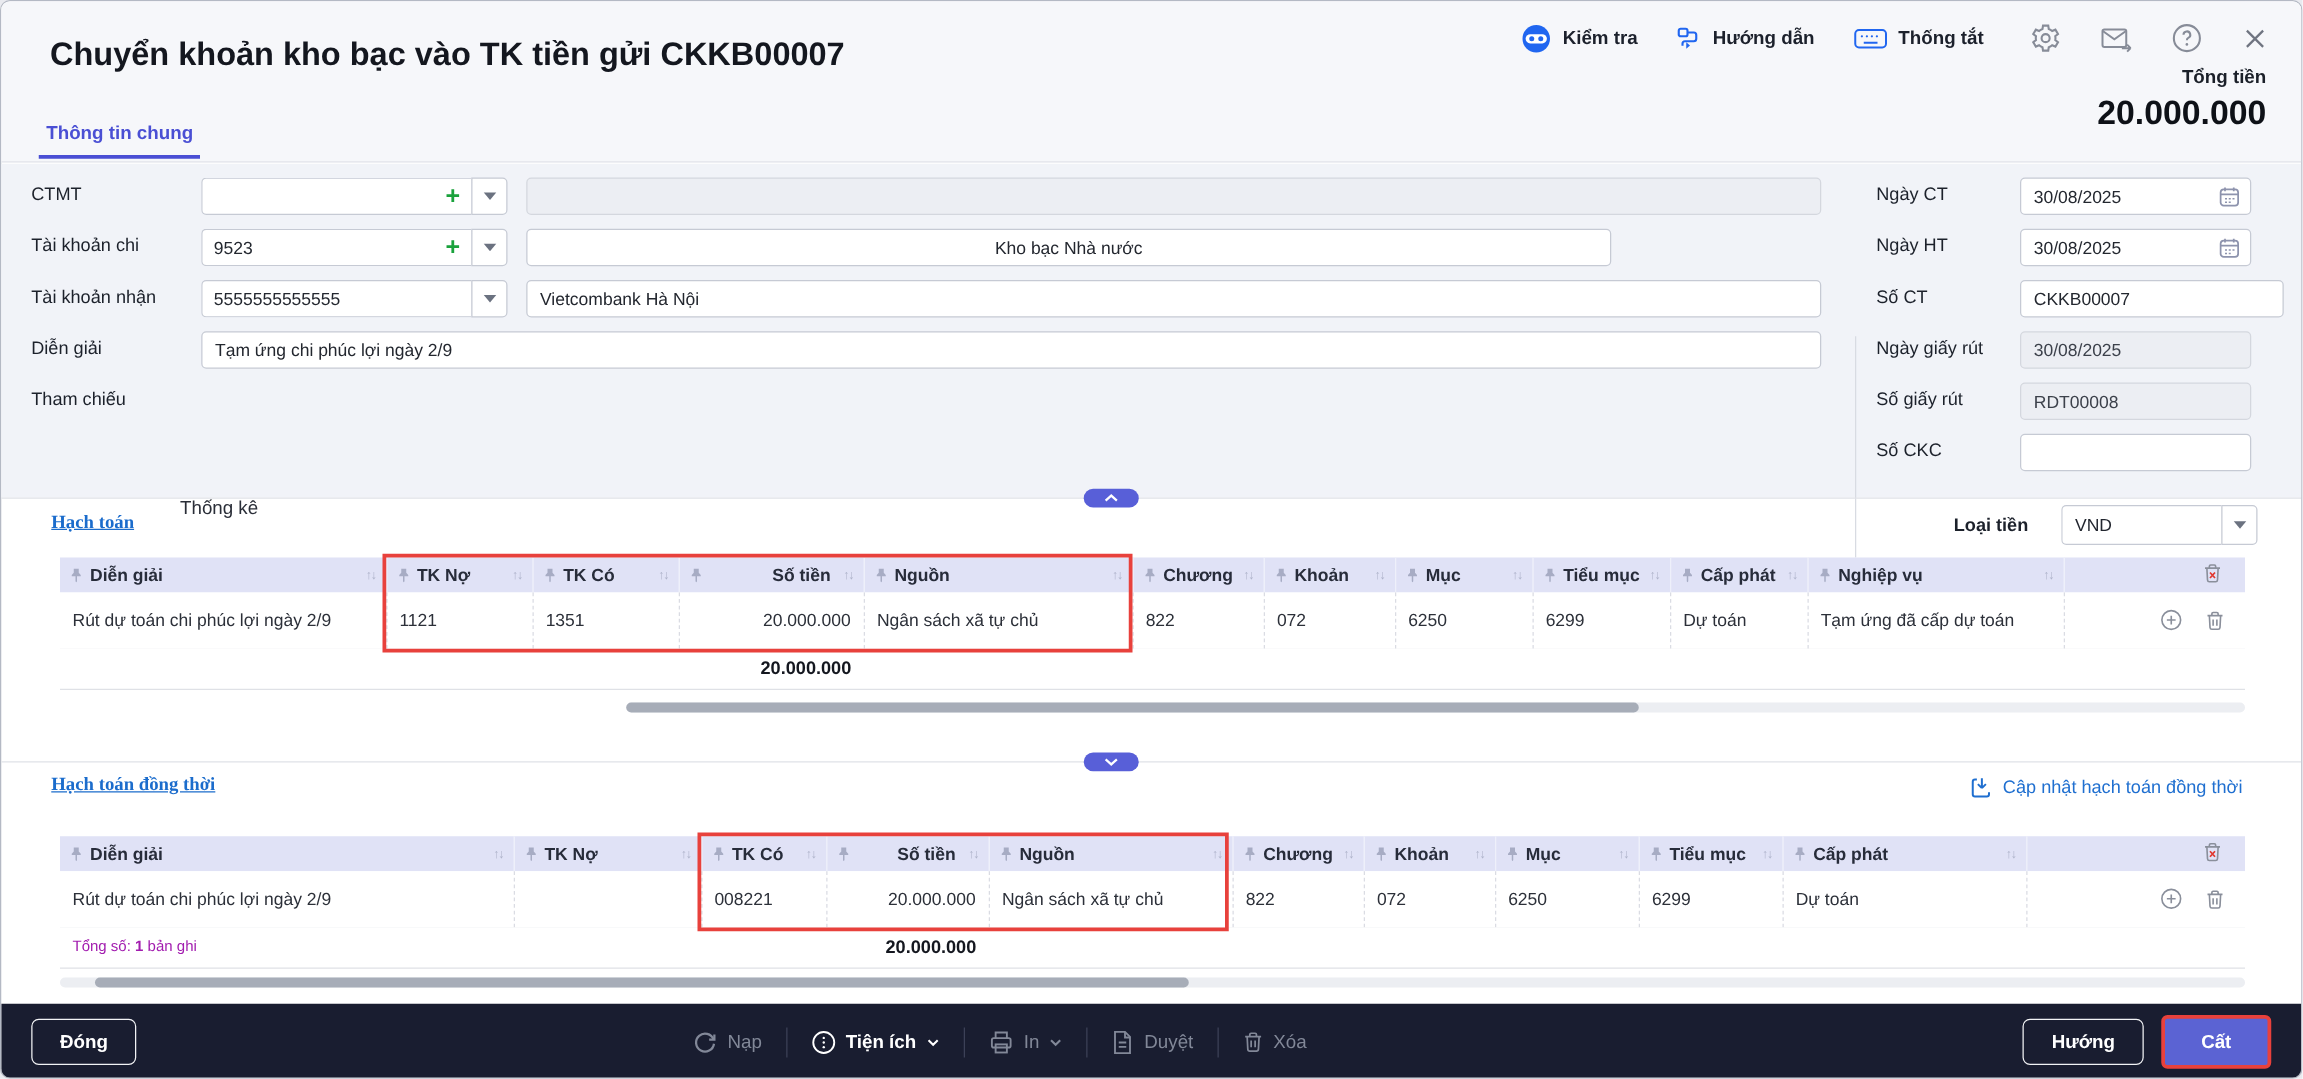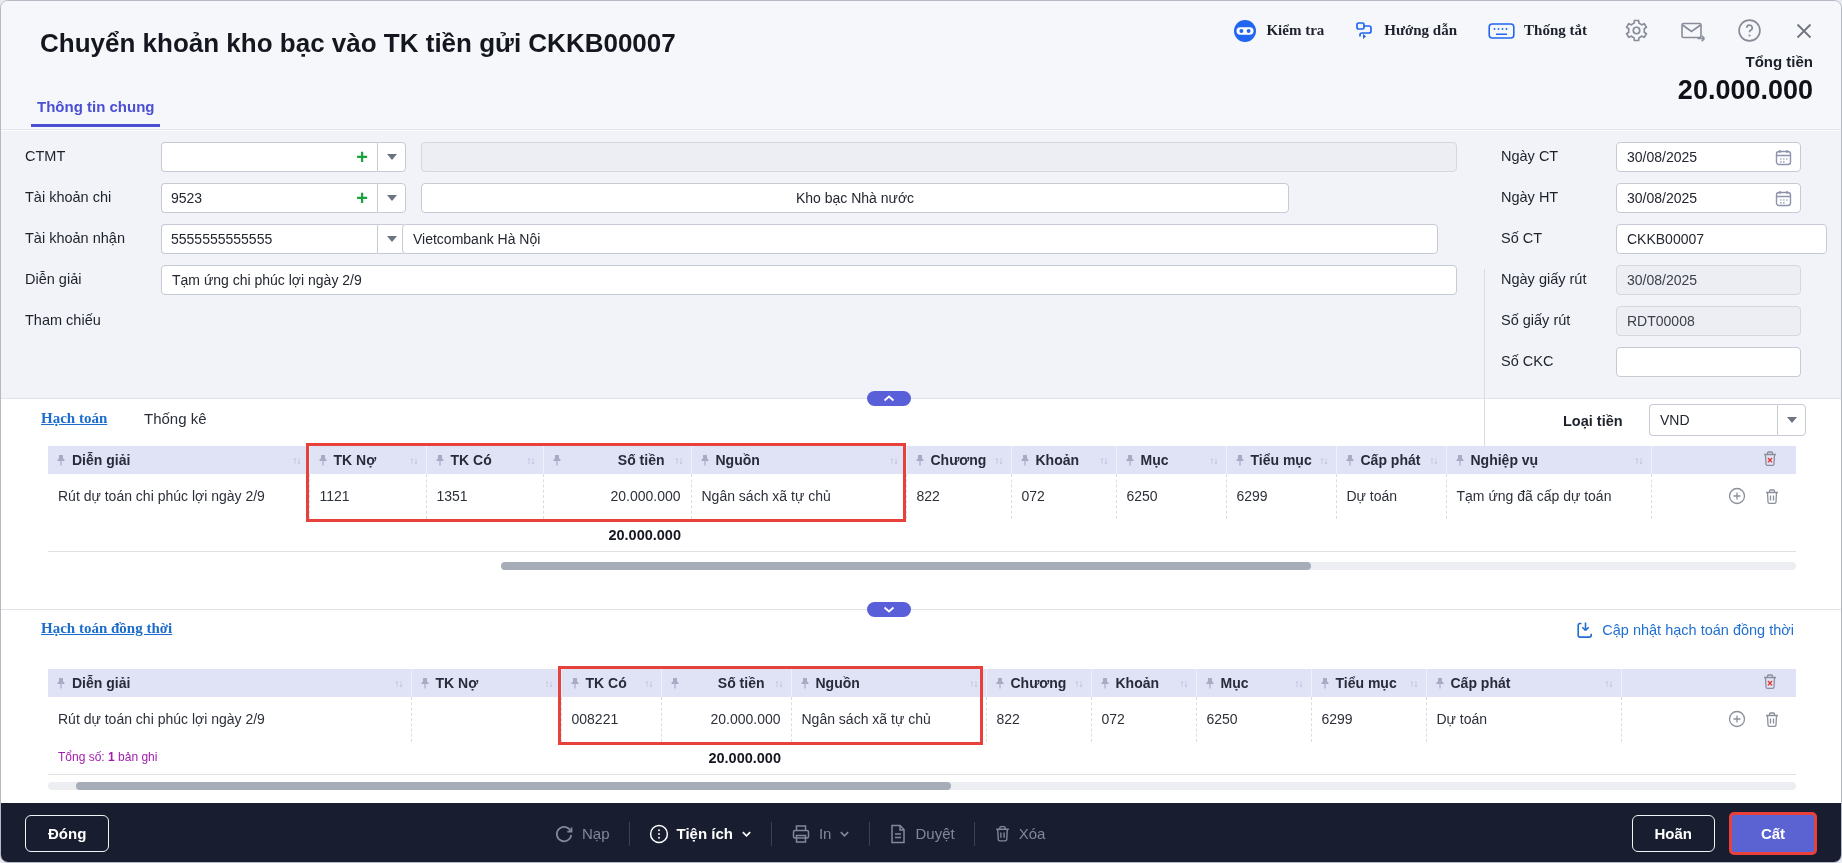--- a/index.html
+++ b/index.html
@@ -23,21 +23,21 @@
     background: #f6f7fa;
     border-bottom: 1px solid #e2e4ea;
   }
   .page-title {
     position: absolute; left: 24px; top: 12px;
     font-size: 26px; font-weight: bold; color: #14171f;
     margin: 15px;
   }
   .header-actions {
     position: absolute; top: 17px; right: 26px;
-    display: flex; align-items: center; gap: 31px; font-family: Liberation Serif, serif;
+    display: flex; align-items: center; gap: 31px;
   }
   .header-action {
     display: flex; align-items: center; gap: 9px;
     font-size: 15px; font-weight: bold; color: #1c212c;
     cursor: pointer;
   }
   .icon-btn { display: flex; align-items: center; cursor: pointer; }
   .tab-active {
     position: absolute; left: 30px; top: 97px;
     padding: 0 6px 9px 6px;
@@ -264,21 +264,21 @@
     <input class="inp" style="left: 420px; top: 52px; width: 868px; text-align: center;" value="Kho bạc Nhà nước">
 
     <div class="combo" style="top:93px">
       <div class="field">
         <span>5555555555555</span>
       </div>
       <div class="arrow-seg">
           <span class="caret"></span>
         </div>
     </div>
-    <input class="inp" style="left: 401px; top: 93px; width: 1036px;" value="Vietcombank Hà Nội">
+    <input class="inp" style="left: 420px; top: 93px; width: 1036px;" value="Vietcombank Hà Nội">
 
     <input class="inp" style="left: 160px; top: 134px; width: 1296px;" value="Tạm ứng chi phúc lợi ngày 2/9">
 
     <div class="divider-v"></div>
 
     <span class="f-label" style="left:1500px;top:17px">Ngày CT</span>
     <span class="f-label" style="left:1500px;top:58px">Ngày HT</span>
     <span class="f-label" style="left:1500px;top:99px">Số CT</span>
     <span class="f-label" style="left:1500px;top:140px">Ngày giấy rút</span>
     <span class="f-label" style="left:1500px;top:181px">Số giấy rút</span>
@@ -311,21 +311,21 @@
   </div>
 
   <div class="sec-divider" style="top:397px"></div>
   <div class="pill" style="top:390px">
     <svg width="12" height="7" viewBox="0 0 12 7" fill="none" stroke="#fff" stroke-width="1.8">
         <path d="M1.5 5.5 6 1.5l4.5 4"></path>
       </svg>
   </div>
 
   <span class="link-tab link-blue" style="left:40px;top:409px">Hạch toán</span>
-  <span class="link-tab tab-plain" style="left:143px;top:409px">Thống kê</span>
+  <span class="link-tab tab-plain" style="left:143px;top:397px">Thống kê</span>
 
   <span class="currency-label">Loại tiền</span>
   <div class="select">
     <div class="val">VND</div>
     <div class="arrow-seg">
         <span class="caret"></span>
       </div>
   </div>
 
   <table style="top:445px">
@@ -717,17 +717,17 @@
       <div class="tb-sep"></div>
       <div class="tb-item tb-dim">
         <svg width="17" height="19" viewBox="0 0 16 17" fill="none" stroke="currentColor" stroke-width="1.3">
             <path d="M2 4.5h12M5.5 4.5V3a1 1 0 0 1 1-1h3a1 1 0 0 1 1 1v1.5M3.5 4.5 4 14a1.5 1.5 0 0 0 1.5 1.4h5A1.5 1.5 0 0 0 12 14l.5-9.5"></path>
             <path d="M6.5 7.5v5M9.5 7.5v5"></path>
           </svg>
         <span>Xóa</span>
       </div>
     </div>
 
-    <button class="btn-outline" style="right:126px;left:auto">Hoãn</button>
+    <button class="btn-outline" style="right:126px;left:auto">Hướng</button>
     <button class="btn-primary">Cất</button>
   </div>
 
 </div>
 
 </body></html>

